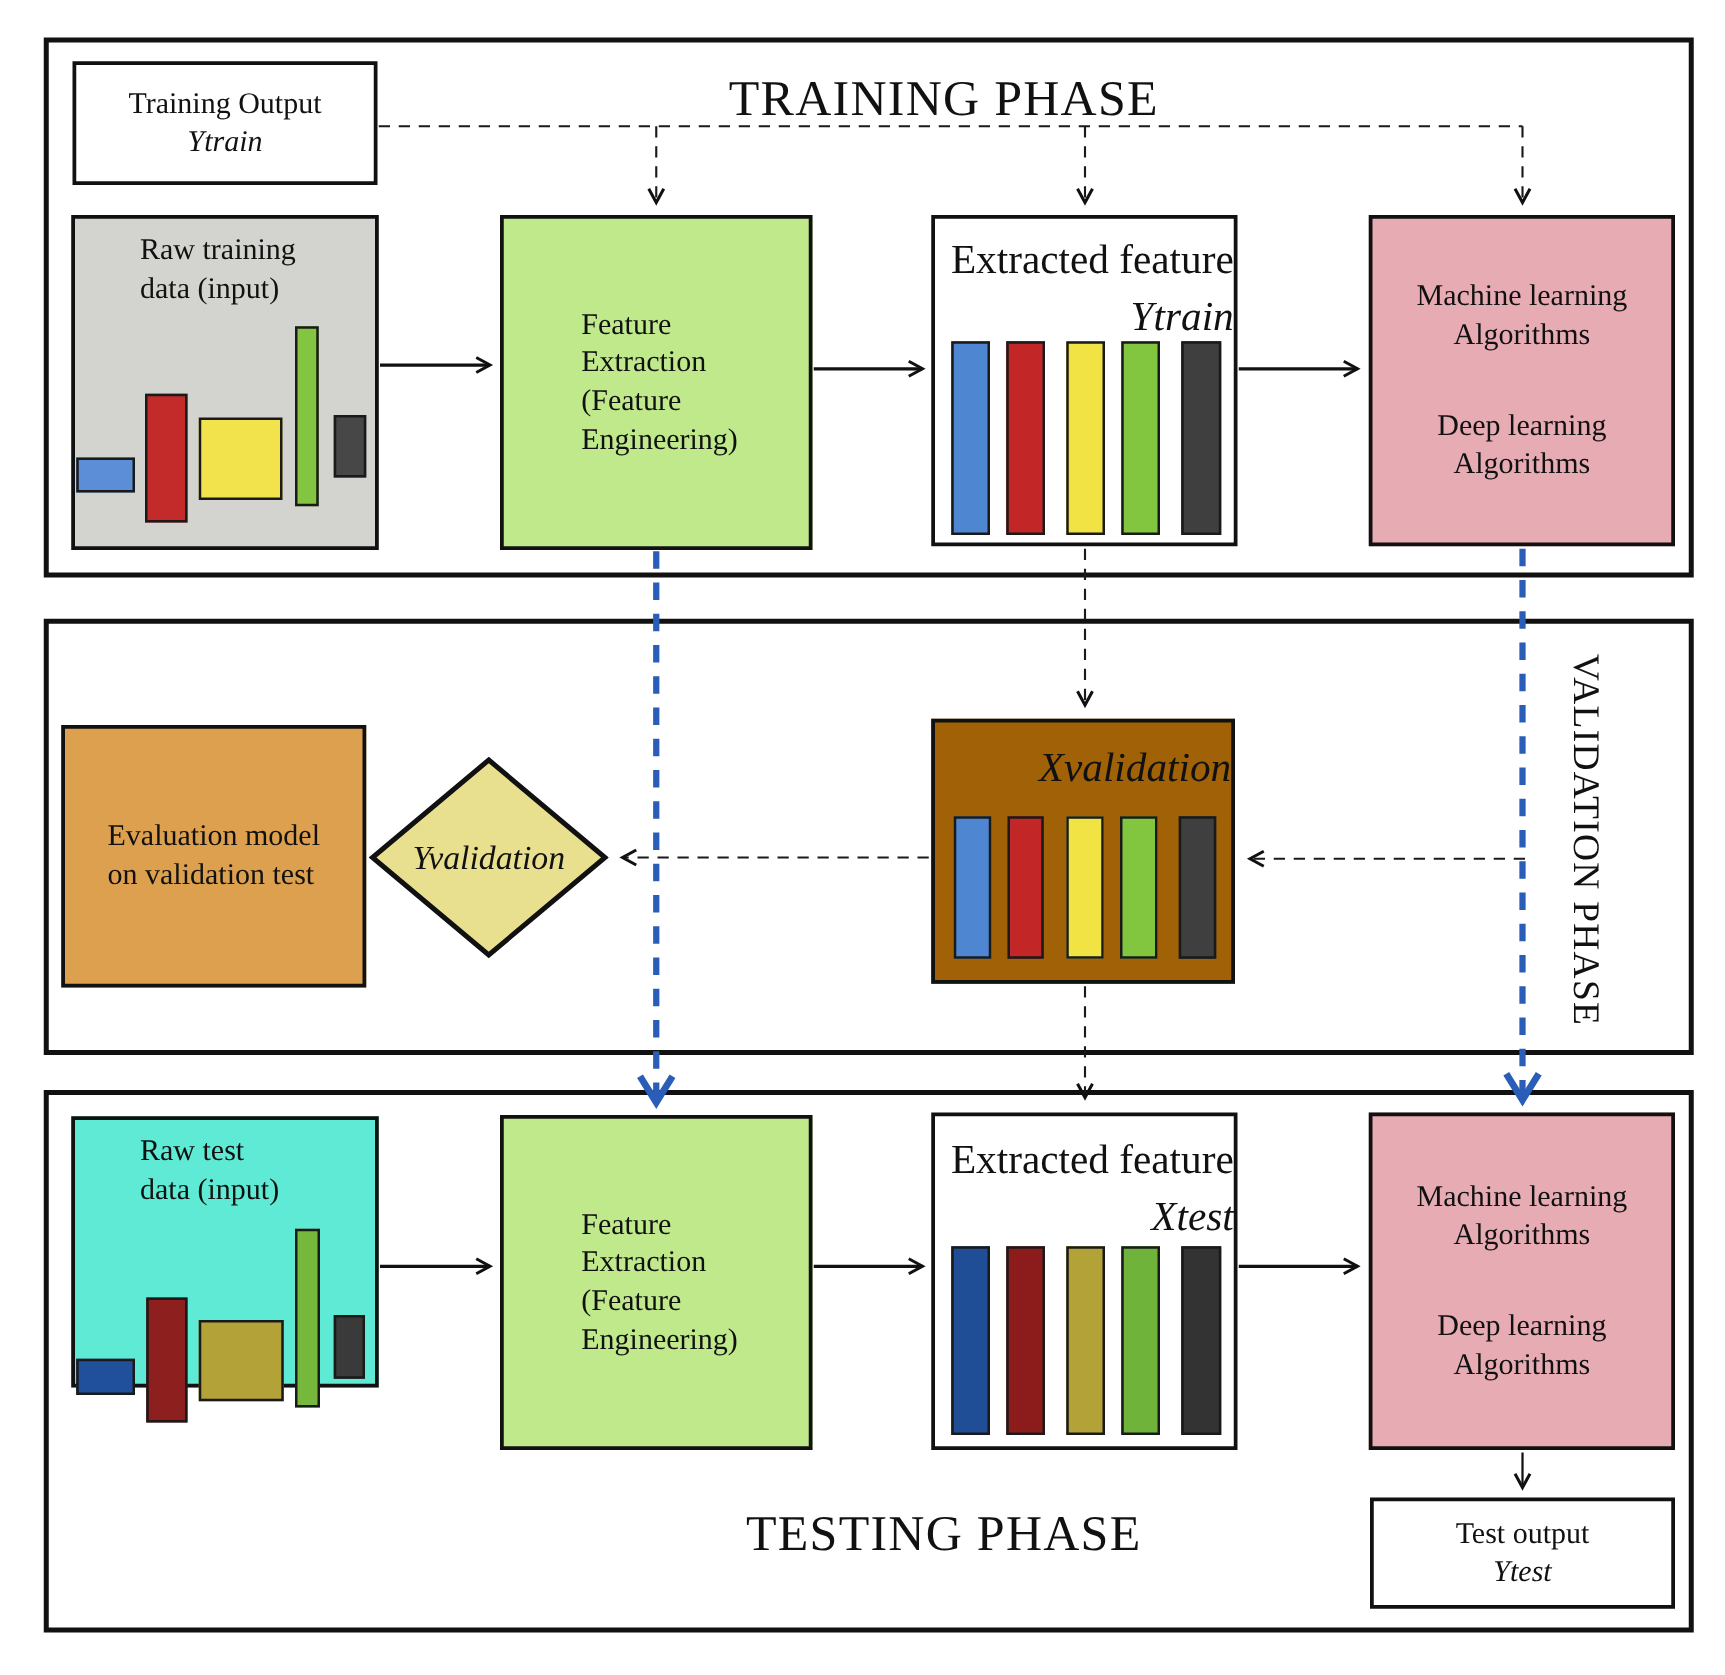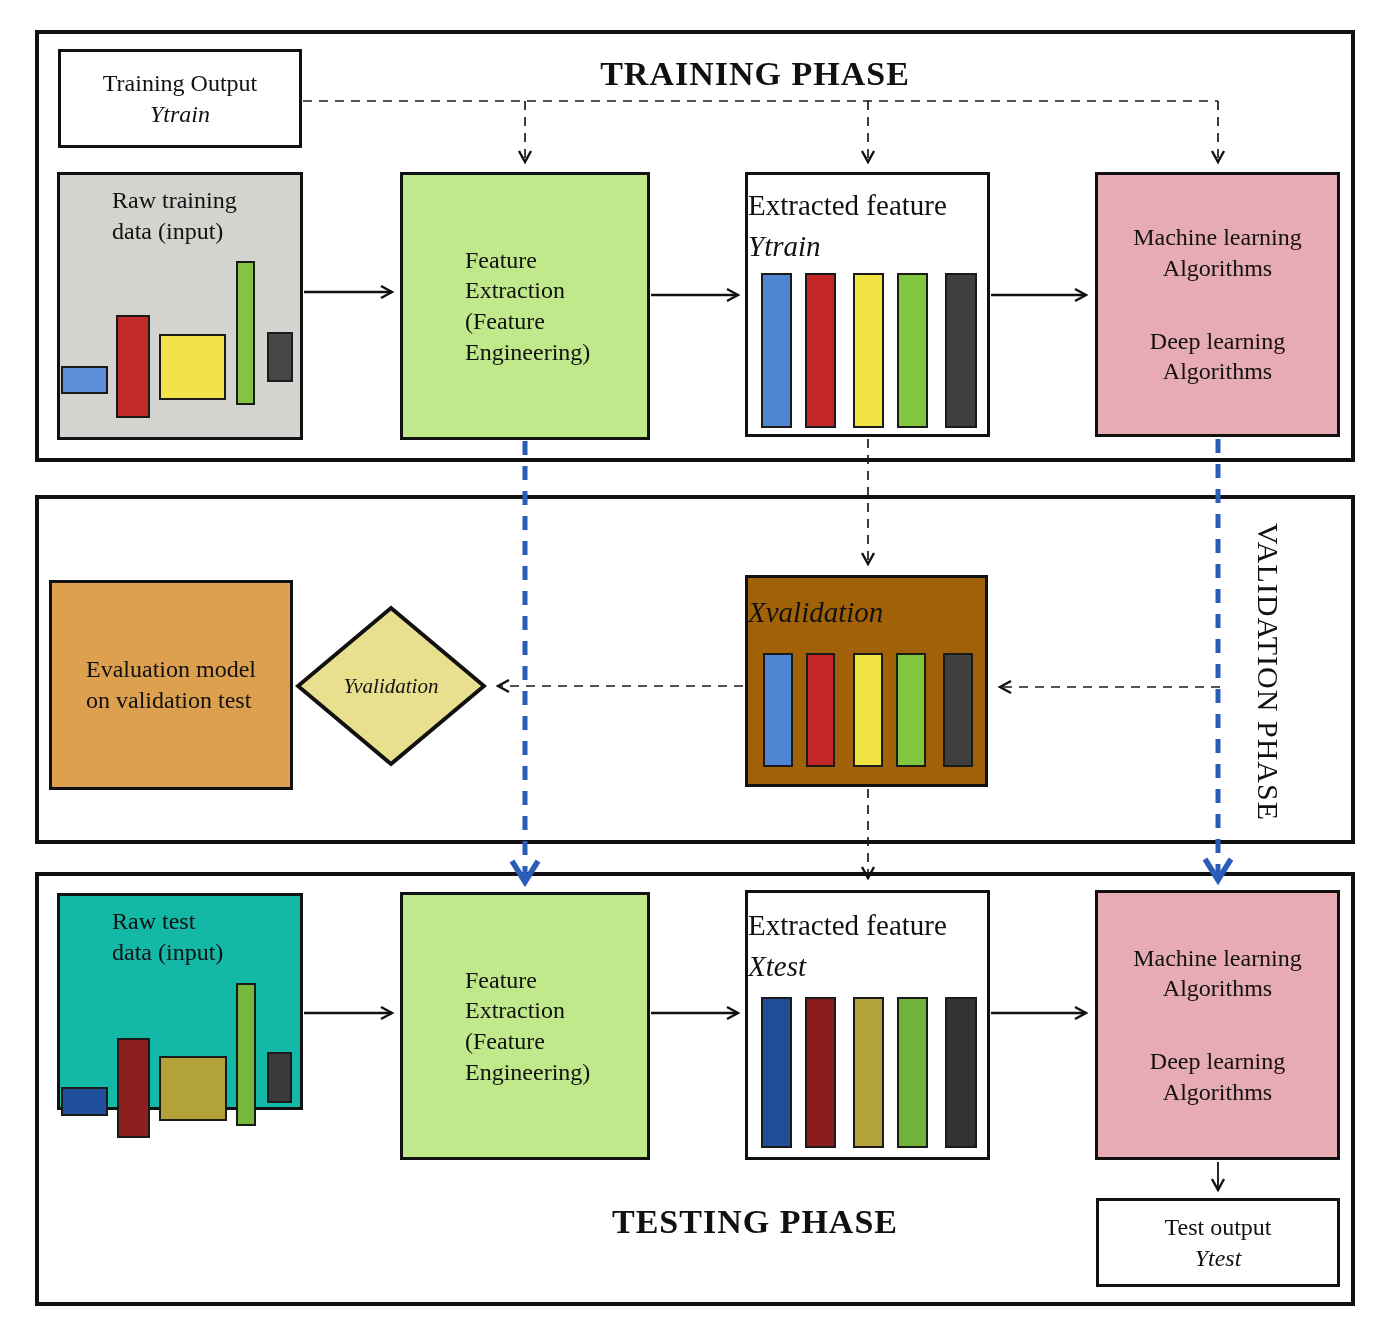--- a/index.html
+++ b/index.html
@@ -1,32 +1,32 @@
 <!DOCTYPE html>
 <html><head>
 <meta charset="utf-8">
 <style>
   html,body{margin:0;padding:0;background:#ffffff;}
   #stage{position:relative;width:1380px;height:1340px;background:#ffffff;
          font-family:"Liberation Serif","DejaVu Serif",serif;color:#111;}
   .phase{position:absolute;border:4px solid #111;background:#fff;}
   .box{position:absolute;box-sizing:border-box;border:3px solid #111;}
   .center-col{display:flex;flex-direction:column;align-items:center;justify-content:center;text-align:center;}
-  .title{position:absolute;font-size:34px;letter-spacing:1px;text-align:center;font-weight:bold;}
+  .title{position:absolute;font-size:40px;letter-spacing:1px;text-align:center;}
   .lbl{font-size:24px;line-height:1.28;}
   .it{font-style:italic;}
   .bar{position:absolute;box-sizing:border-box;border:2px solid #1a1a1a;}
-  .hdr{font-size:29px;text-align:left;line-height:1.4;}
+  .hdr{font-size:33px;text-align:right;line-height:1.4;}
   svg.overlay{position:absolute;left:0;top:0;z-index:10;pointer-events:none;}
   .vert-title{position:absolute;font-size:30px;letter-spacing:1px;white-space:nowrap;
               text-align:center;transform:rotate(90deg);}
   .diamond-wrap{position:absolute;}
   .diamond-wrap svg{position:absolute;left:0;top:0;}
   .diamond-label{position:absolute;left:0;top:0;width:100%;height:100%;
-                 display:flex;align-items:center;justify-content:center;font-size:21px;}
+                 display:flex;align-items:center;justify-content:center;font-size:27px;}
 </style>
 </head>
 <body>
 
 <div id="stage">
 
   <div class="phase" style="left:35px;top:30px;width:1312px;height:424px;"></div>
 
   <div class="title" style="left:455px;top:55px;width:600px;">TRAINING PHASE</div>
 
@@ -104,21 +104,21 @@
     <div class="bar" style="left: 58px; top: 75px; width: 29px; height: 114px; background: rgb(195, 38, 38);"></div>
     <div class="bar" style="left: 105px; top: 75px; width: 30px; height: 114px; background: rgb(242, 227, 68);"></div>
     <div class="bar" style="left: 148px; top: 75px; width: 30px; height: 114px; background: rgb(130, 198, 64);"></div>
     <div class="bar" style="left: 195px; top: 75px; width: 30px; height: 114px; background: rgb(63, 63, 63);"></div>
   </div>
 
   <div class="phase" style="left:35px;top:872px;width:1312px;height:426px;"></div>
 
   <div class="title" style="left:455px;top:1203px;width:600px;">TESTING PHASE</div>
 
-  <div class="box" style="left:57px;top:893px;width:246px;height:217px;background:#14b8a6;">
+  <div class="box" style="left:57px;top:893px;width:246px;height:217px;background:#5eead4;">
     <div class="lbl" style="position:absolute;left:52px;top:10px;">
       <div>Raw test</div>
       <div>data (input)</div>
     </div>
     <div class="bar" style="left: 1px; top: 191px; width: 47px; height: 29px; background: rgb(32, 80, 156);"></div>
     <div class="bar" style="left: 57px; top: 142px; width: 33px; height: 100px; background: rgb(142, 31, 31);"></div>
     <div class="bar" style="left: 99px; top: 160px; width: 68px; height: 65px; background: rgb(179, 162, 56);"></div>
     <div class="bar" style="left: 176px; top: 87px; width: 20px; height: 143px; background: rgb(118, 184, 60);"></div>
     <div class="bar" style="left: 207px; top: 156px; width: 25px; height: 51px; background: rgb(58, 58, 58);"></div>
   </div>

